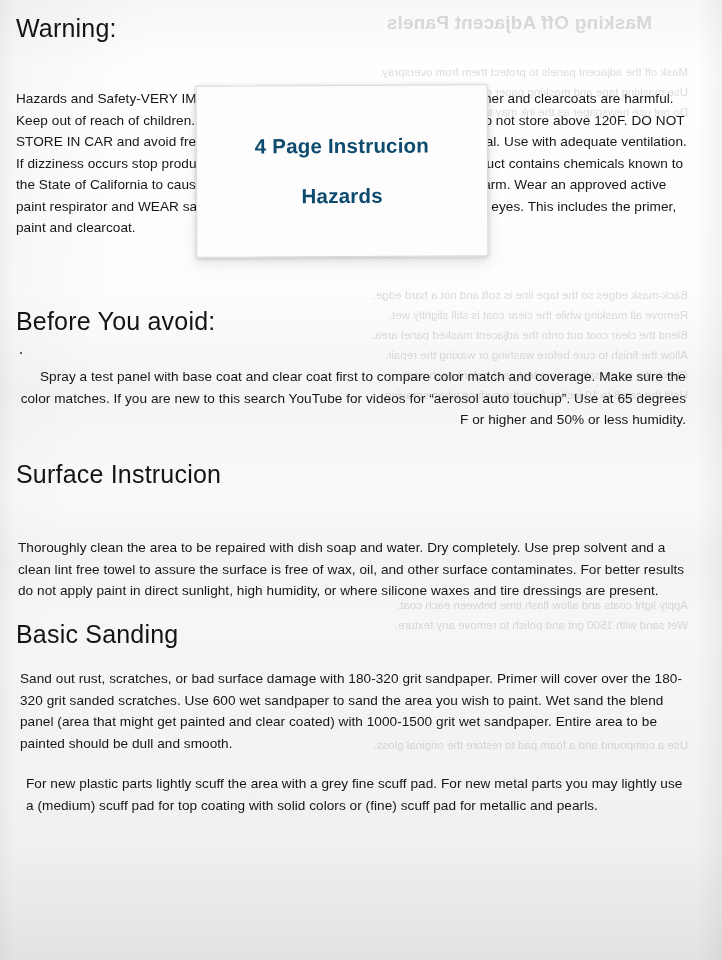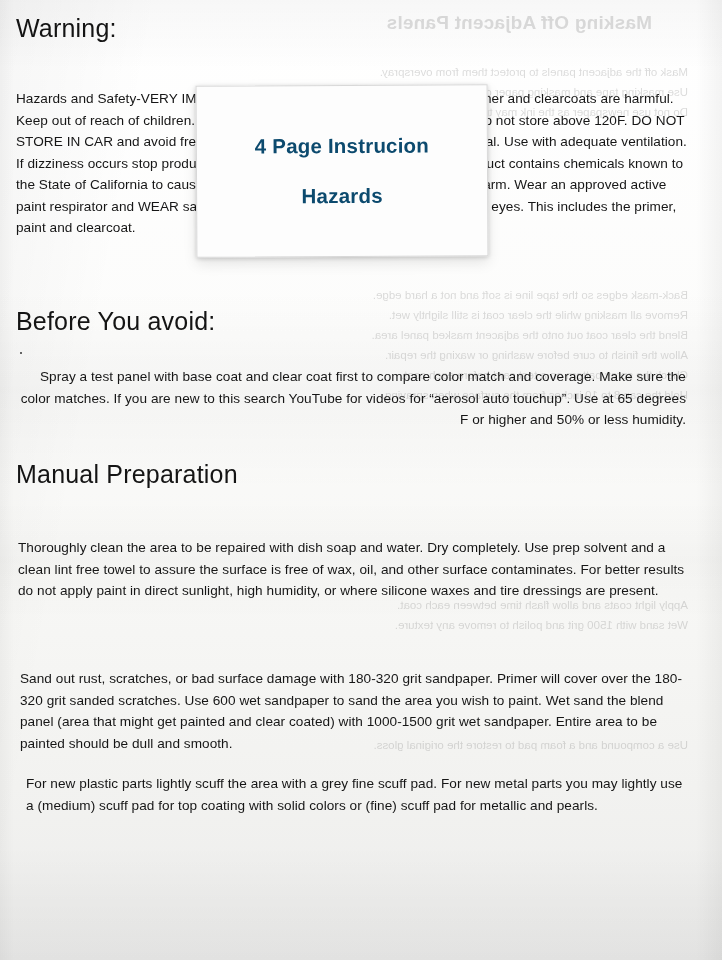--- a/index.html
+++ b/index.html
@@ -162,24 +162,25 @@
     <h1 class="section" style="left:16px; top:14px;">Warning:</h1>
 
     <p class="para" style="left:16px; top:88px; width:676px;">Hazards and Safety-VERY IMPORTANT. Aerosol touch-up paint including primer and clearcoats are harmful. Keep out of reach of children. Call a physician IMMEDIATELY if swallowed. Do not store above 120F. DO NOT STORE IN CAR and avoid freezing. Follow local regulations for proper disposal. Use with adequate ventilation. If dizziness occurs stop product use immediately and call physician. This product contains chemicals known to the State of California to cause birth defects, cancer and other reproductive harm. Wear an approved active paint respirator and WEAR safety goggles when spraying to protect lungs and eyes. This includes the primer, paint and clearcoat.</p>
 
     <h1 class="section" style="left:16px; top:307px;">Before You avoid:</h1>
 
     <div class="dot"></div>
 
     <p class="para" style="left:18px; top:366px; width:668px;text-align:right;">Spray a test panel with base coat and clear coat first to compare color match and coverage. Make sure the color matches.  If you are new to this search YouTube for videos for “aerosol auto touchup”.  Use at 65 degrees F or higher and 50% or less humidity.</p>
 
-    <h1 class="section" style="left:16px; top:460px;">Manual Preparation</h1>
+    <h1 class="section" style="left:16px; top:460px;">Surface Instrucion</h1>
 
     <p class="para" style="left:18px; top:537px; width:668px;">Thoroughly clean the area to be repaired with dish soap and water.  Dry completely. Use prep solvent and a clean lint free towel to assure the surface is free of wax, oil, and other surface contaminates. For better results do not apply paint in direct sunlight, high humidity, or where silicone waxes and tire dressings are present.</p>
 
+    <h1 class="section" style="left:16px; top:620px;">Basic Sanding</h1>
 
     <p class="para" style="left:20px; top:668px; width:668px;">Sand out rust, scratches, or bad surface damage with 180-320 grit sandpaper. Primer will cover over the 180-320 grit sanded scratches. Use 600 wet sandpaper to sand the area you wish to paint. Wet sand the blend panel (area that might get painted and clear coated) with 1000-1500 grit wet sandpaper. Entire area to be painted should be dull and smooth.</p>
 
     <p class="para" style="left:26px; top:773px; width:660px;">For new plastic parts lightly scuff the area with a grey fine scuff pad. For new metal parts you may lightly use a (medium) scuff pad for top coating with solid colors or (fine) scuff pad for metallic and pearls.</p>
 
   </div>
 
   <div class="label-card">
     <div class="l1">4 Page Instrucion</div>
     <div class="l2">Hazards</div>

